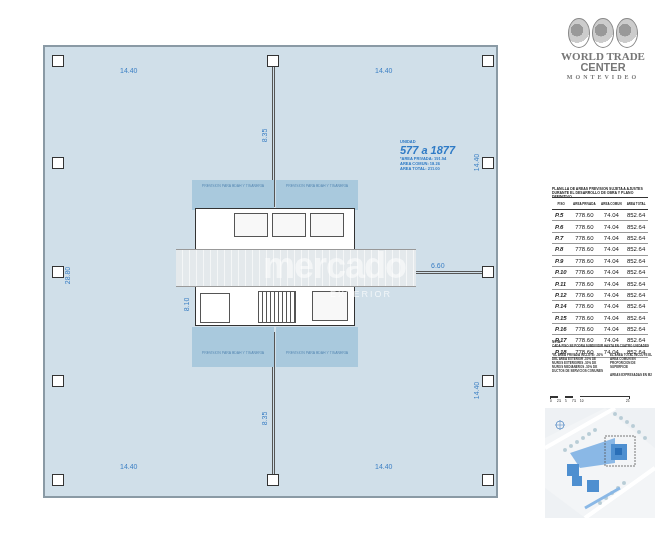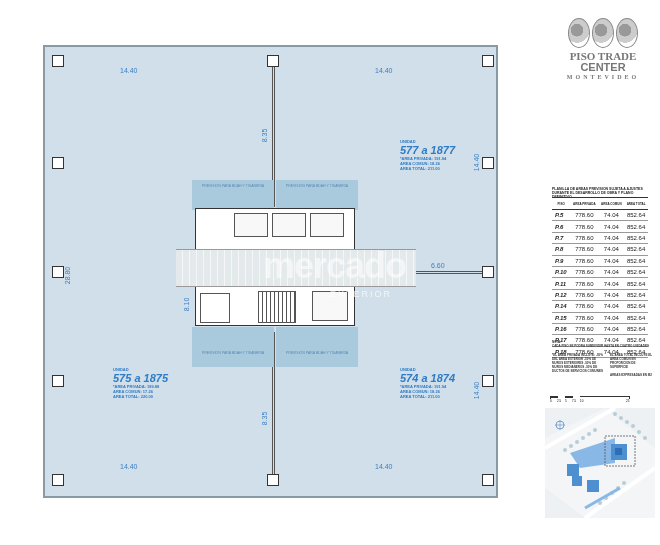--- a/index.html
+++ b/index.html
@@ -41,21 +41,21 @@
 </style>
 </head>
 <body>
 
 <div class="logo">
   <div class="globes">
     <div class="g"></div>
     <div class="g"></div>
     <div class="g"></div>
   </div>
-  <div class="t1">PISO TRADE</div>
+  <div class="t1">WORLD TRADE</div>
   <div class="t2">CENTER</div>
   <div class="t3">MONTEVIDEO</div>
 </div>
 
 <div class="plan">
 
   <div class="col" style="left:7px;top:8px"></div>
   <div class="col" style="left:222px;top:8px"></div>
   <div class="col" style="left:437px;top:8px"></div>
   <div class="col" style="left:7px;top:110px"></div>
@@ -86,34 +86,20 @@
   <div class="dim" style="left:386px;top:215px">6.60</div>
 
   <div class="prov" style="left:147px;top:133px;width:82px;height:30px">PREVISION PARA BDAH Y TISANERIA</div>
   <div class="prov" style="left:231px;top:133px;width:82px;height:30px">PREVISION PARA BDAH Y TISANERIA</div>
   <div class="prov" style="left:147px;top:280px;width:82px;height:40px;padding-top:24px">PREVISION PARA BDAH Y TISANERIA</div>
   <div class="prov" style="left:231px;top:280px;width:82px;height:40px;padding-top:24px">PREVISION PARA BDAH Y TISANERIA</div>
 
   <div class="unit" style="left:355px;top:92px">
     <div class="lbl">UNIDAD</div>
     <div class="num">577 a 1877</div>
-    <div class="ln">*AREA PRIVADA: 191.94</div>
-    <div class="ln">AREA COMUN: 18.26</div>
-    <div class="ln">AREA TOTAL: 211.00</div>
-  </div>
-  <div class="unit" style="left:68px;top:320px">
-    <div class="lbl">UNIDAD</div>
-    <div class="num">575 a 1875</div>
-    <div class="ln">*AREA PRIVADA: 189.88</div>
-    <div class="ln">AREA COMUN: 17.26</div>
-    <div class="ln">AREA TOTAL: 220.00</div>
-  </div>
-  <div class="unit" style="left:355px;top:320px">
-    <div class="lbl">UNIDAD</div>
-    <div class="num">574 a 1874</div>
     <div class="ln">*AREA PRIVADA: 191.94</div>
     <div class="ln">AREA COMUN: 18.26</div>
     <div class="ln">AREA TOTAL: 211.00</div>
   </div>
 </div>
 
 <div class="core">
   <div class="elev" style="left:38px;top:4px"></div>
   <div class="elev" style="left:76px;top:4px"></div>
   <div class="elev" style="left:114px;top:4px"></div>

